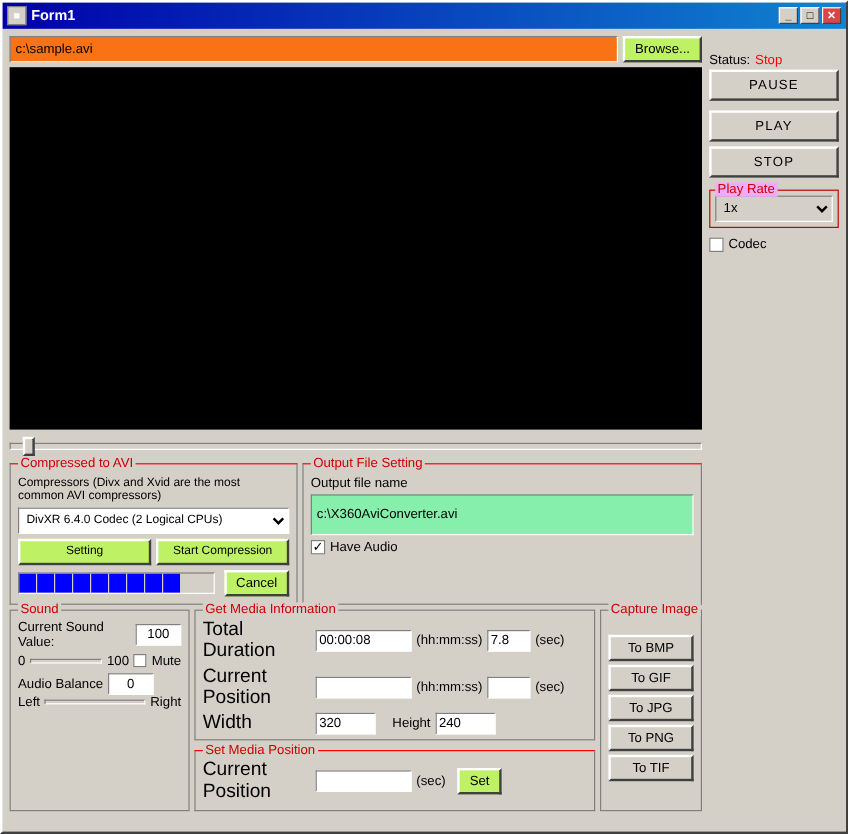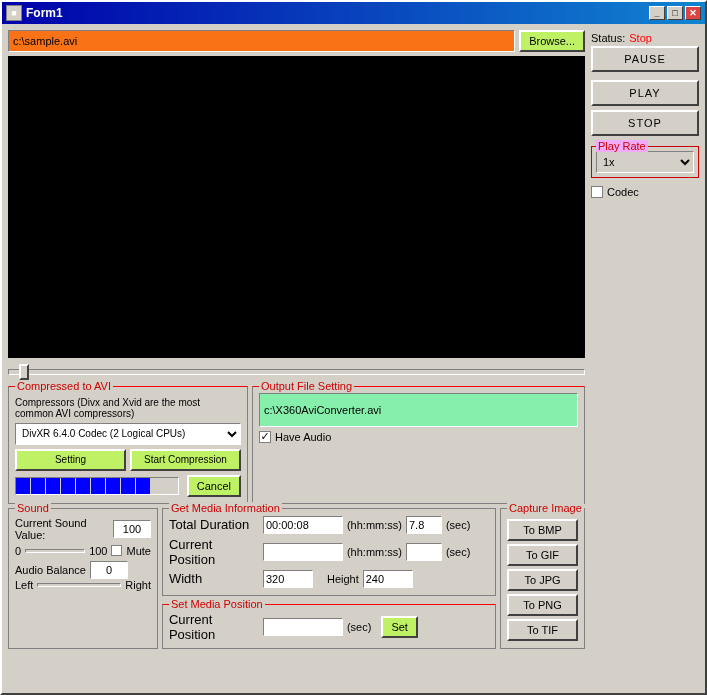--- a/index.html
+++ b/index.html
@@ -142,21 +142,21 @@
       position: absolute;
       top: -6px; left: 10px;
       cursor: pointer;
     }
 
     
     .status-row {
       display: flex;
       align-items: center;
       gap: 4px;
-      margin-top: 2px;
+      margin-top: 14px;
     }
 
     .status-label {
       font-size: 11px;
     }
 
     .status-value {
       color: #ff0000;
       font-size: 11px;
     }
@@ -374,21 +374,21 @@
     }
 
     .info-row {
       display: flex;
       align-items: center;
       gap: 4px;
       margin-top: 3px;
     }
 
     .info-label {
-      font-size: 13px;
+      font-size: 16px;
       width: 90px;
     }
 
     .info-input {
       height: 18px;
       border: 1px solid;
       border-color: #808080 #ffffff #ffffff #808080;
       background: white;
       font-size: 11px;
       font-family: inherit;
@@ -482,20 +482,21 @@
                 <div class="progress-block"></div>
                 <div class="progress-block"></div>
                 <div class="progress-block"></div>
               </div>
               <button class="btn" style="white-space:nowrap;">Cancel</button>
             </div>
           </div>
 
           <div class="output-section">
             <span class="section-label">Output File Setting</span>
+            <div class="output-name-label">Output file name</div>
             <input class="output-input" type="text" value="c:\X360AviConverter.avi" style="">
             <div class="have-audio-row">
               <div class="checkbox">✓</div>
               <span>Have Audio</span>
             </div>
           </div>
         </div>
 
         <div style="display:flex; gap:4px;">
 
@@ -555,21 +556,21 @@
                 <span class="info-label">Current Position</span>
                 <input class="info-input" type="text" style="width: 80px;">
                 <span>(sec)</span>
                 <button class="btn" style="margin-left:6px;">Set</button>
               </div>
             </div>
           </div>
 
           <div class="capture-section">
             <span class="section-label">Capture Image</span>
-            <div style="margin-top:6px;text-decoration:underline;">
+            <div style="margin-top:16px;text-decoration:underline;">
               <button class="capture-btn">To BMP</button>
               <button class="capture-btn">To GIF</button>
               <button class="capture-btn">To JPG</button>
               <button class="capture-btn">To PNG</button>
               <button class="capture-btn">To TIF</button>
             </div>
           </div>
         </div>
       </div>
     </div>

